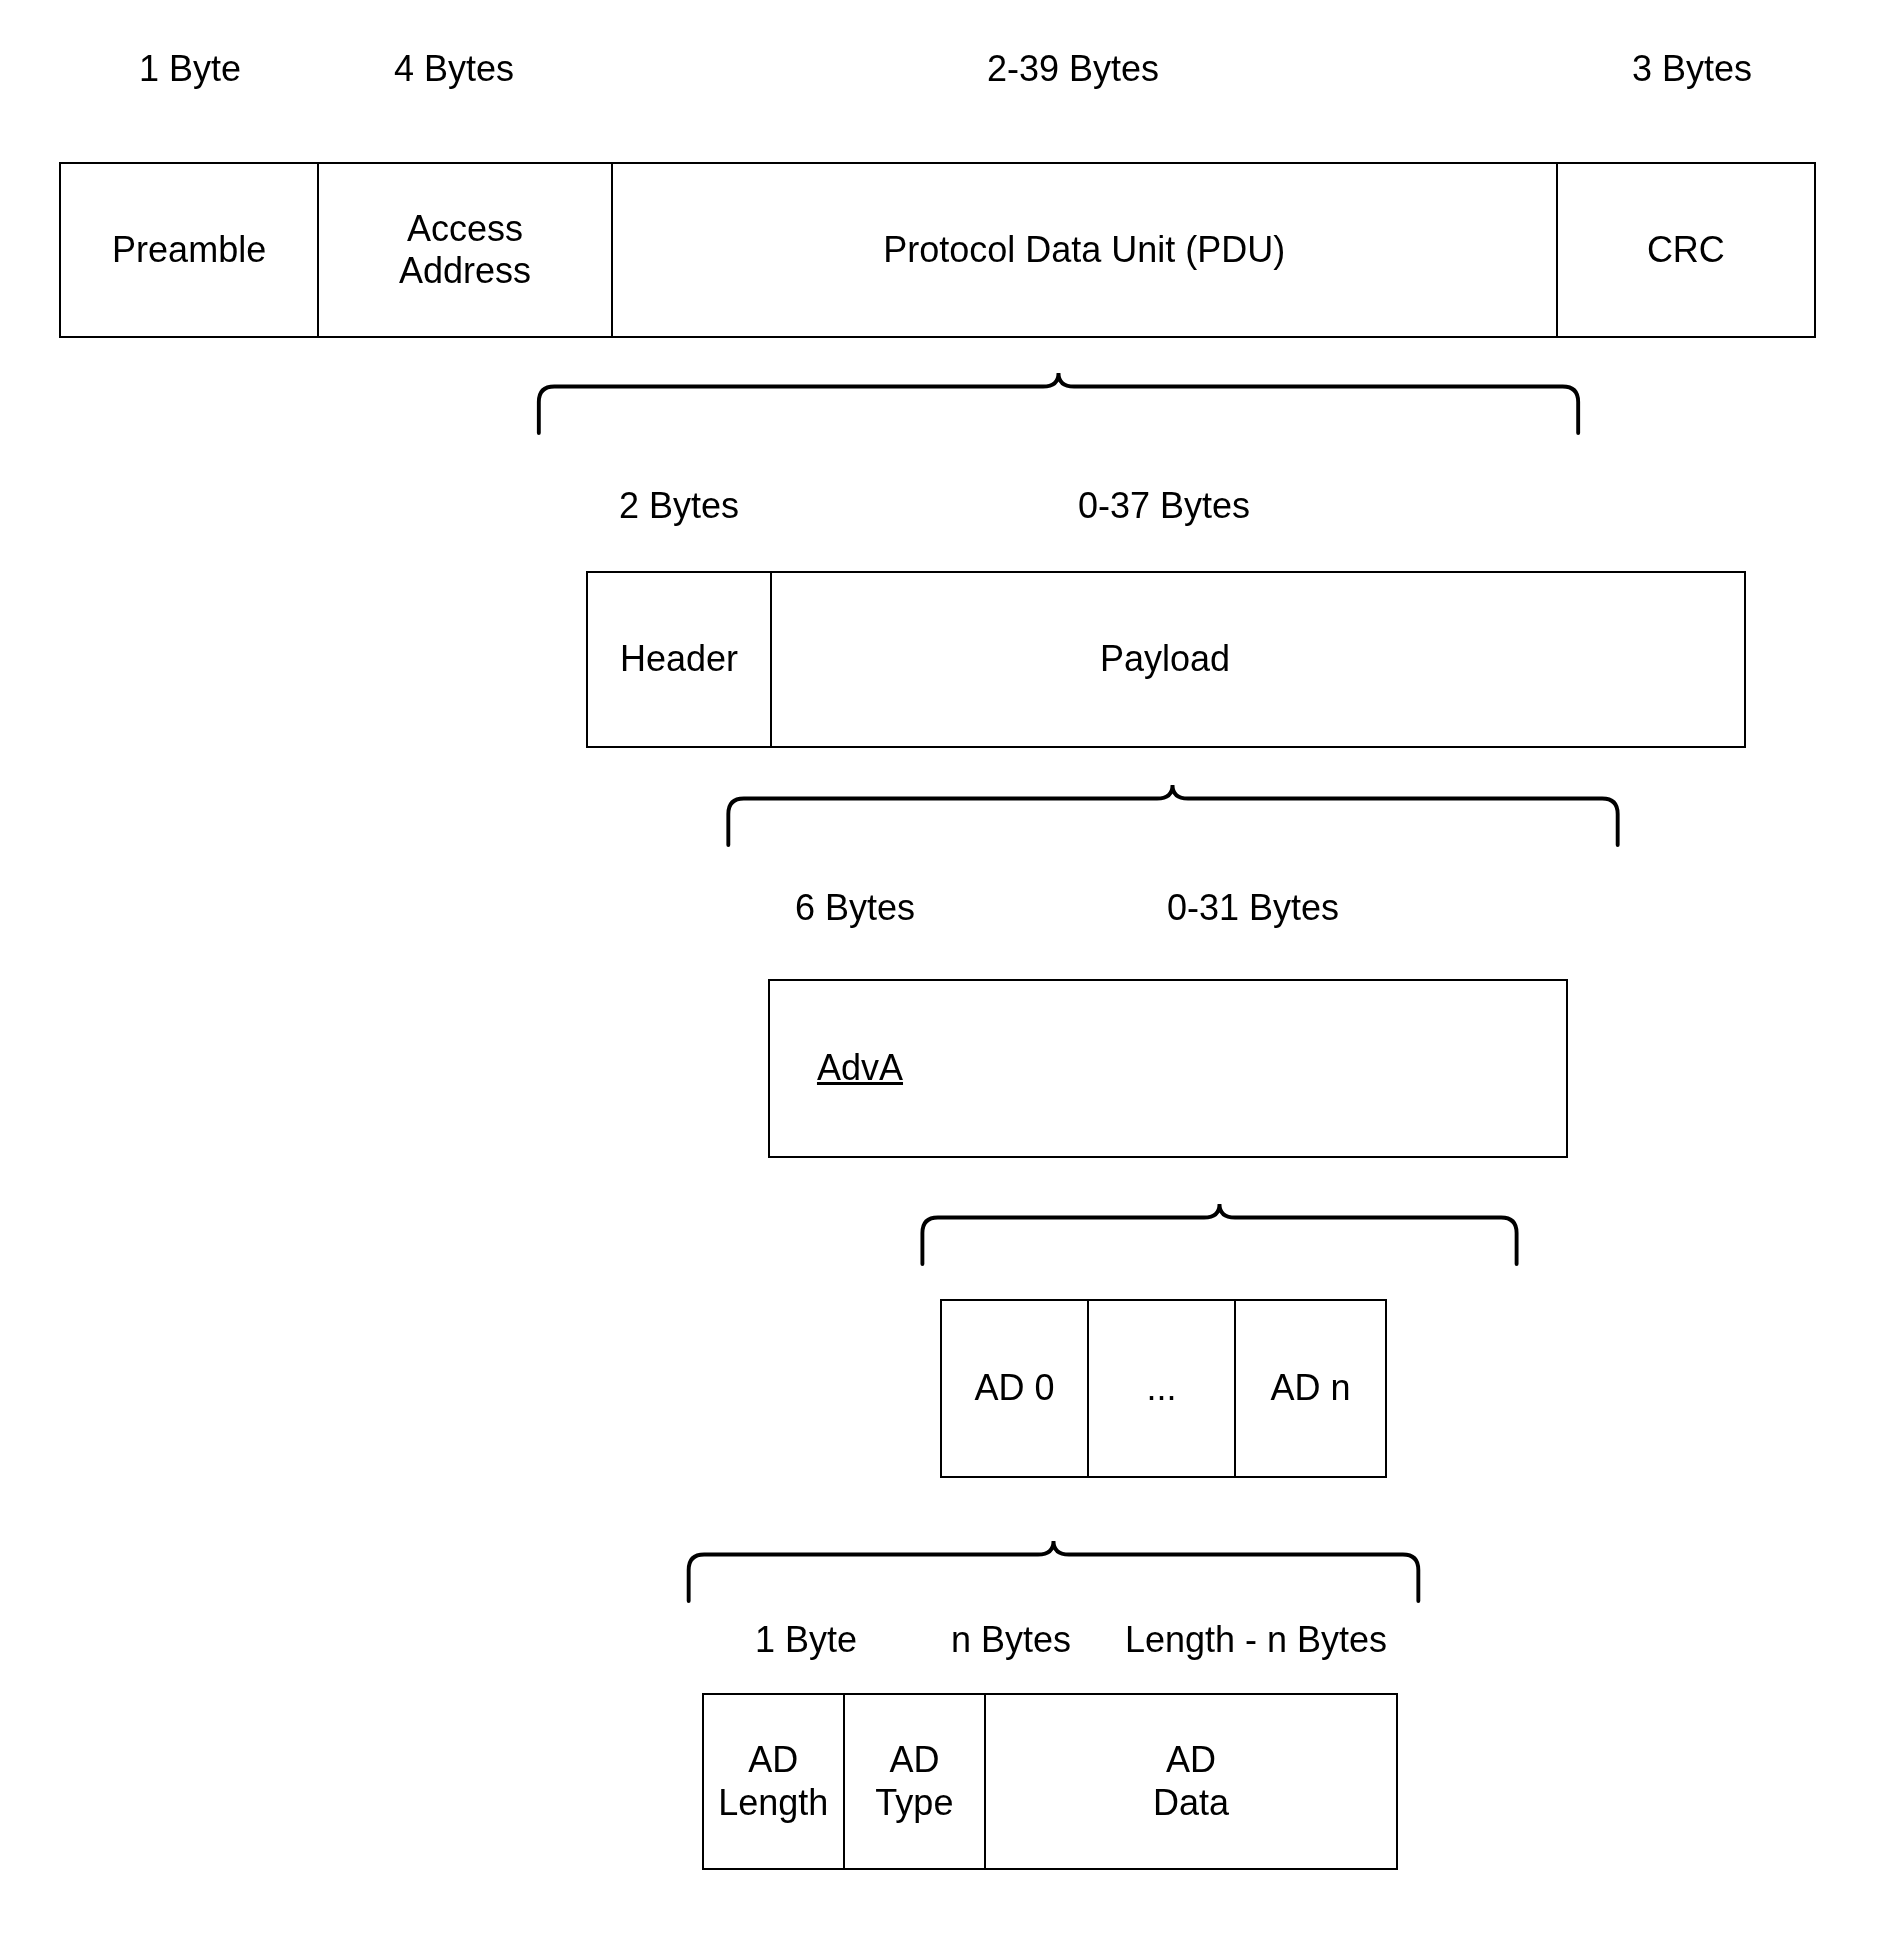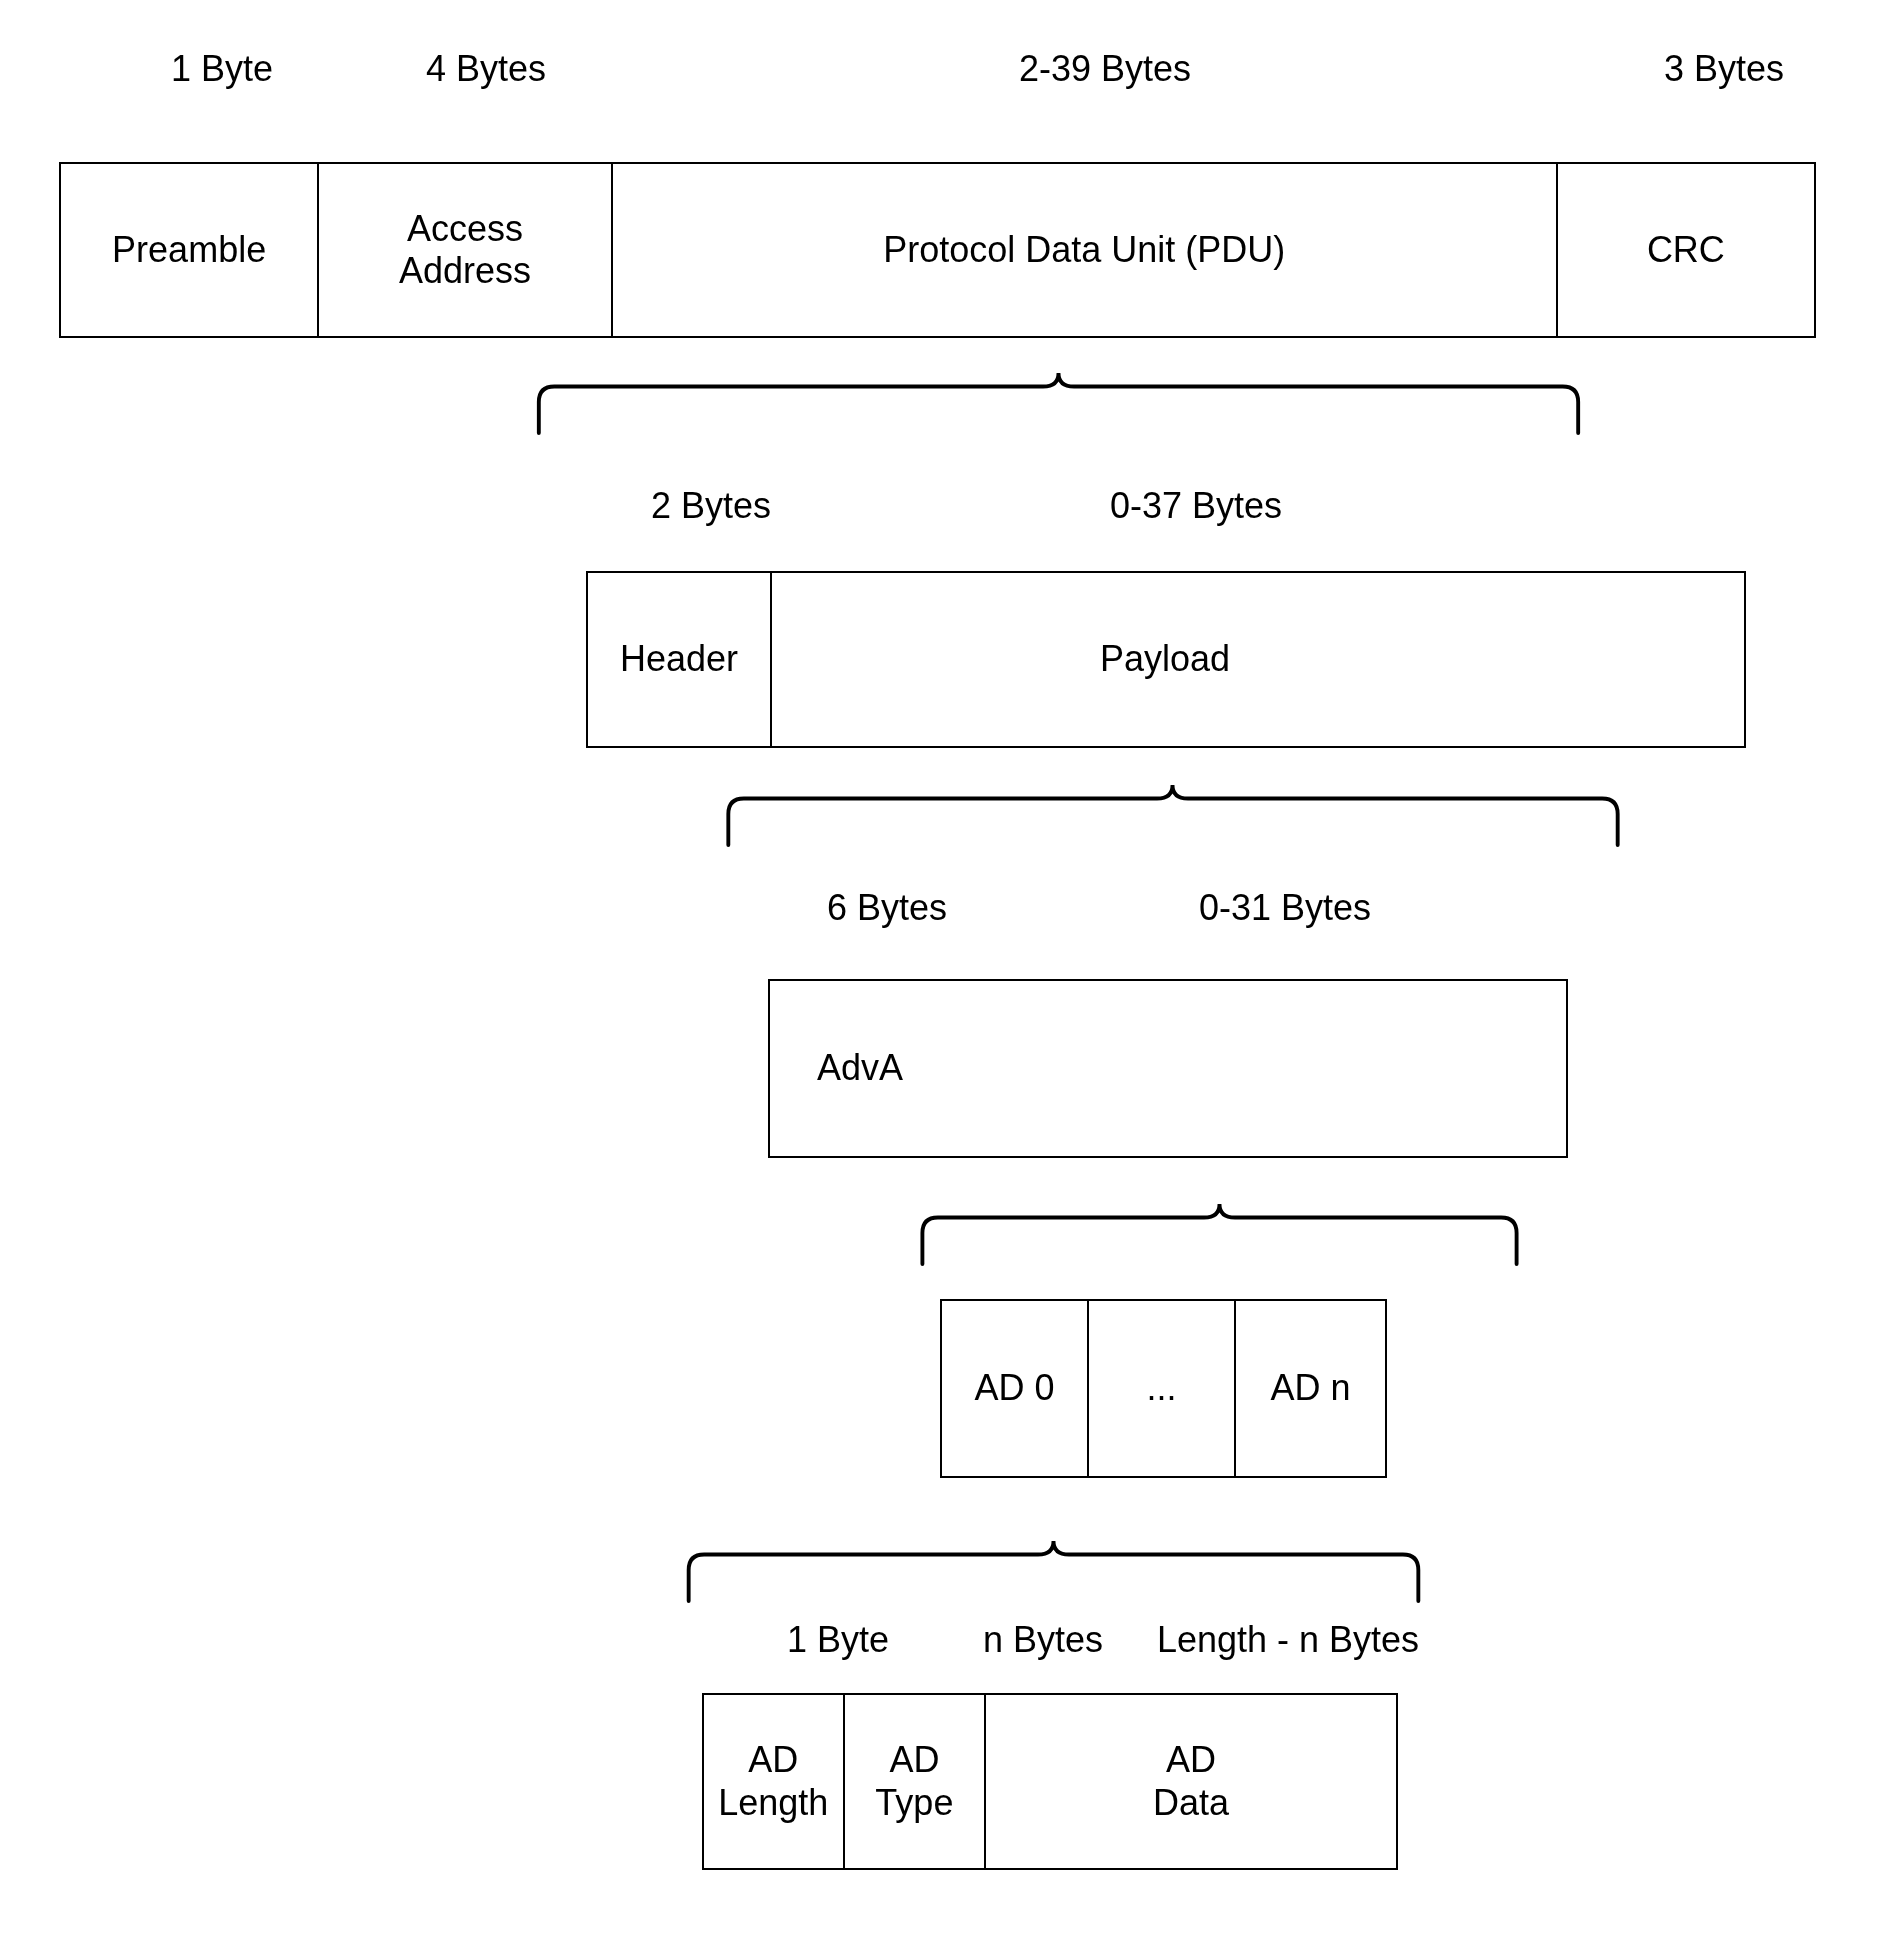--- a/index.html
+++ b/index.html
@@ -46,21 +46,20 @@
 
   
   .size-label {
     position: absolute;
     font-size: 36px;
     line-height: 1;
     color: #000000;
     text-align: center;
     transform: translateX(-50%);
     white-space: nowrap;
-    margin-left: 32px;
   }
 
   
   .brace {
     position: absolute;
   }
   .brace svg {
     display: block;
     overflow: visible;
   }
@@ -99,21 +98,21 @@
 
   <div class="brace" style="left:722px; top:785px; width:902px; height:60px;">
     <svg width="902" height="60" viewBox="0 0 925 62">
       <path d="M 3 62 L 3 30 Q 3 14 19 14 L 446 14 Q 462 14 462 0 Q 462 14 478 14 L 906 14 Q 922 14 922 30 L 922 62" fill="none" stroke="#000000" stroke-width="4" stroke-linecap="round"></path>
     </svg>
   </div>
 
   <div class="size-label" style="left:855px; top:890px;">6 Bytes</div>
   <div class="size-label" style="left:1253px; top:890px;">0-31 Bytes</div>
 
-  <div class="field-row" style="left:768px; top:979px; width:800px; height:179px;">
+  <div class="field-row" style="left:768px; top:979px; width:800px; height:179px;text-decoration:underline;">
     <div class="field-cell" style="width:180px;">AdvA</div>
   </div>
 
   <div class="brace" style="left:917px; top:1204px; width:605px; height:60px;">
     <svg width="605" height="60" viewBox="0 0 620 62">
       <path d="M 3 62 L 3 30 Q 3 14 19 14 L 294 14 Q 310 14 310 0 Q 310 14 326 14 L 601 14 Q 617 14 617 30 L 617 62" fill="none" stroke="#000000" stroke-width="4" stroke-linecap="round"></path>
     </svg>
   </div>
 
   <div class="field-row" style="left:940px; top:1299px; width:447px; height:179px;">

